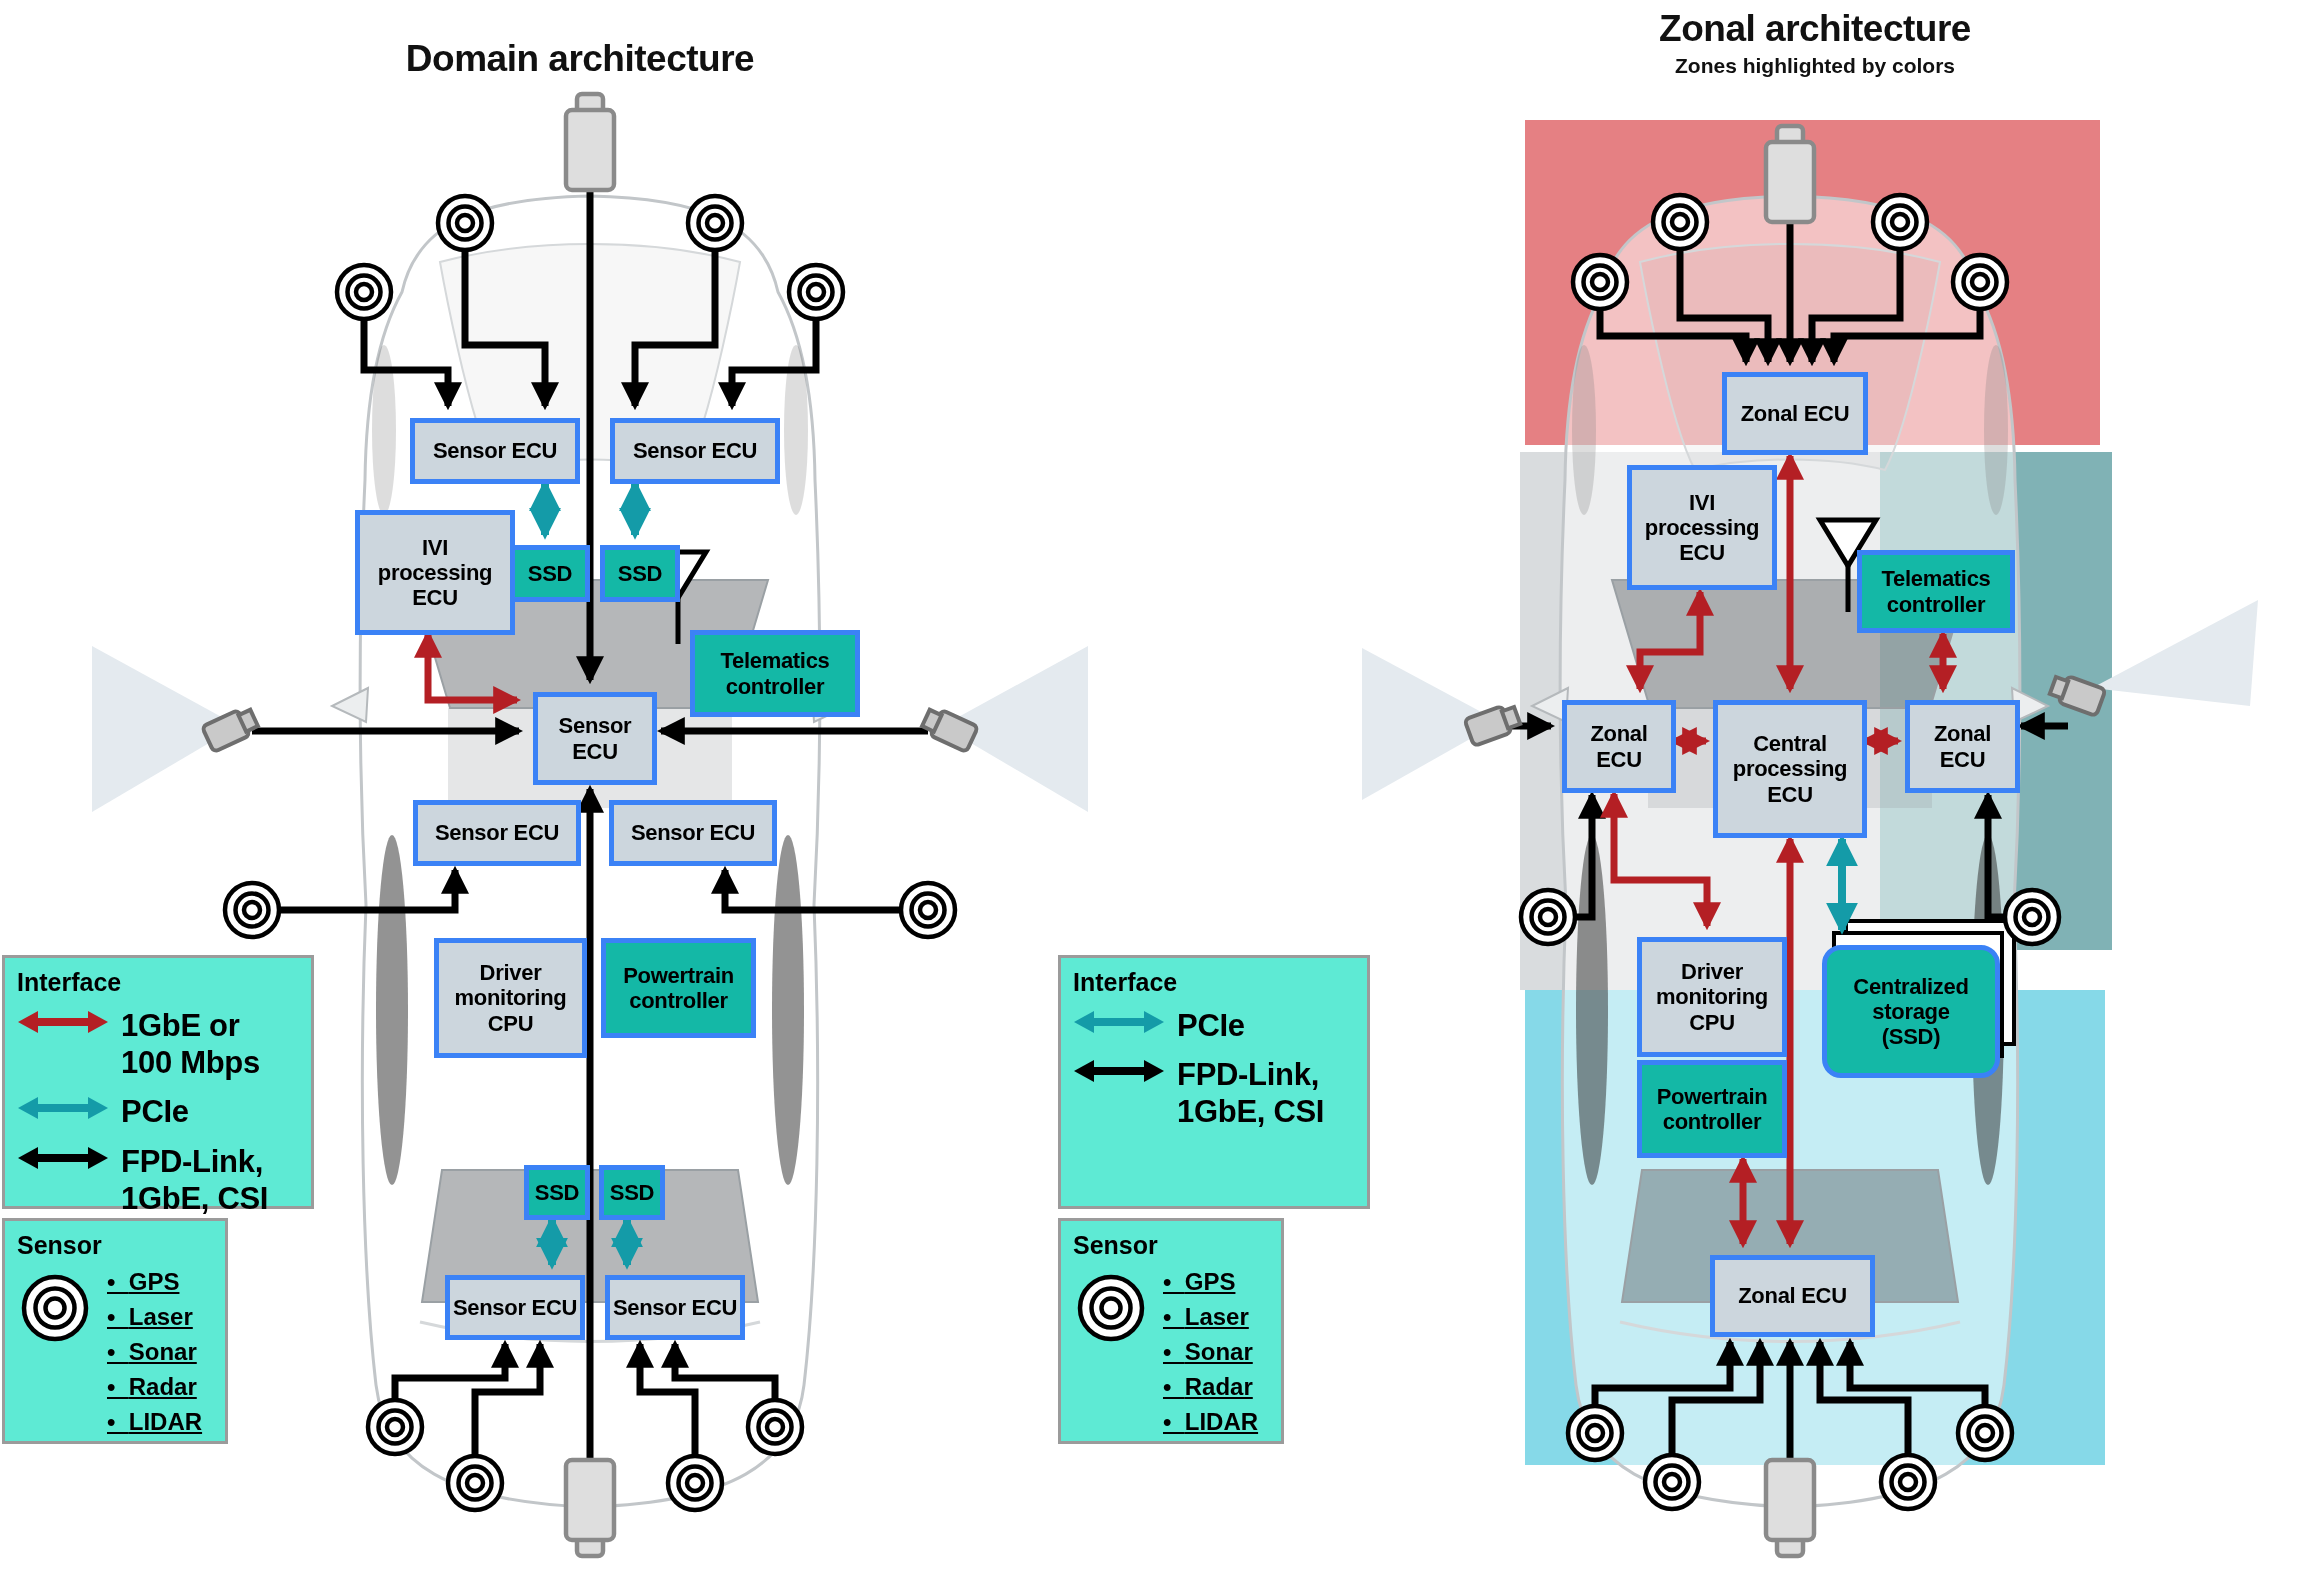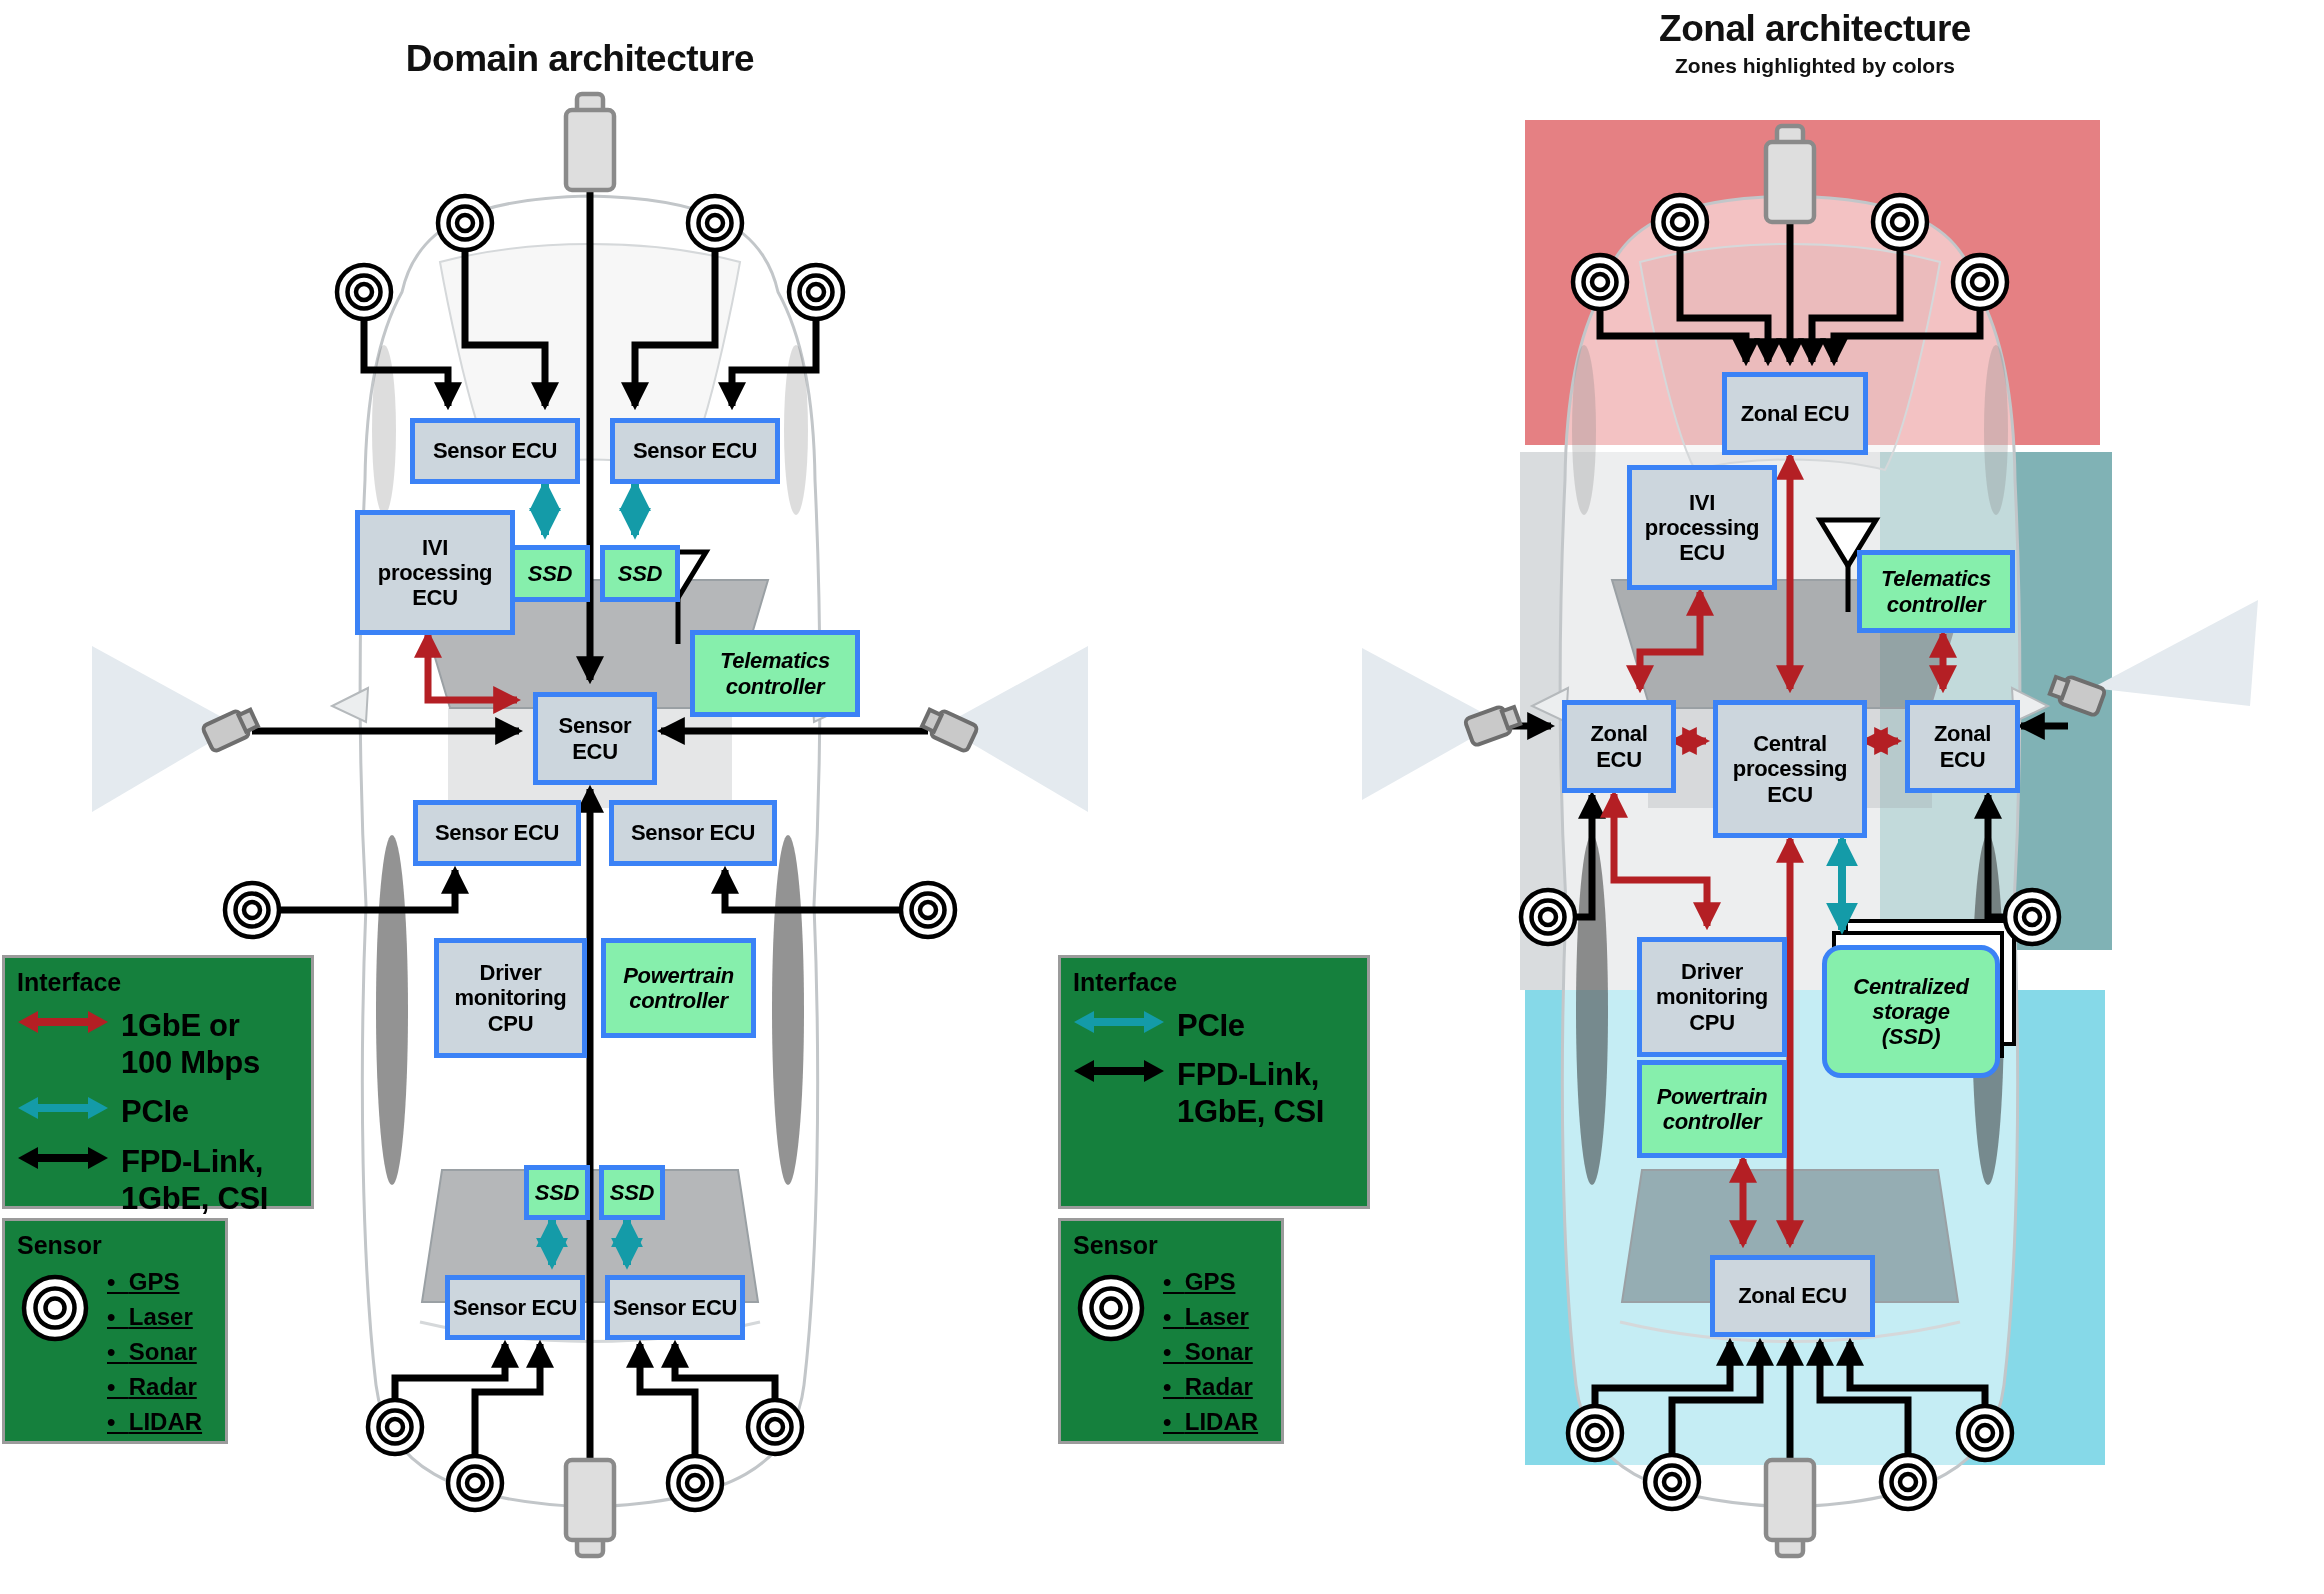--- a/index.html
+++ b/index.html
@@ -6,22 +6,22 @@
   #stage{position:relative;width:2324px;height:1594px;background:#fff;overflow:hidden;
          font-family:"Liberation Sans", sans-serif;}
   #underlay{position:absolute;left:0;top:0;z-index:0;}
   .title{position:absolute;z-index:4;text-align:center;font-weight:bold;color:#111;
          font-size:37px;letter-spacing:-0.5px;white-space:pre-line;}
   .subtitle{position:absolute;z-index:4;text-align:center;font-weight:bold;color:#111;
          font-size:21px;}
   .ecubox{position:absolute;z-index:3;display:flex;align-items:center;justify-content:center;
           text-align:center;background:#ccd6dd;border:5px solid #3b82f6;font-weight:bold;
           font-size:22px;line-height:1.14;color:#000;white-space:pre-line;letter-spacing:-0.3px;}
-  .whitebox{background:#86efac;font-style:italic;}
-  .legend{position:absolute;z-index:5;background:#15803d;border:3px solid #9b9b9b;
+  .whitebox{background:#14b8a6;}
+  .legend{position:absolute;z-index:5;background:#5eead4;border:3px solid #9b9b9b;
           box-sizing:border-box;padding:10px 12px;}
   .legend-title{font-weight:bold;font-size:25px;color:#000;margin-bottom:10px;}
   .lrow{display:flex;align-items:flex-start;margin-bottom:12px;}
   .lrow svg{flex:0 0 auto;margin-top:2px;}
   .llabel{font-weight:bold;font-size:31px;color:#000;margin-left:12px;line-height:1.2;
           white-space:pre-line;letter-spacing:-0.3px;}
   .srow{display:flex;align-items:flex-start;}
   .sensor-list{list-style:none;margin:0;padding:0 0 0 14px;text-decoration:underline;}
   .sensor-list li{font-weight:bold;font-size:24px;color:#000;line-height:1.0;margin-bottom:11px;}
   .sensor-list li::before{content:"\2022\00a0\00a0";}

